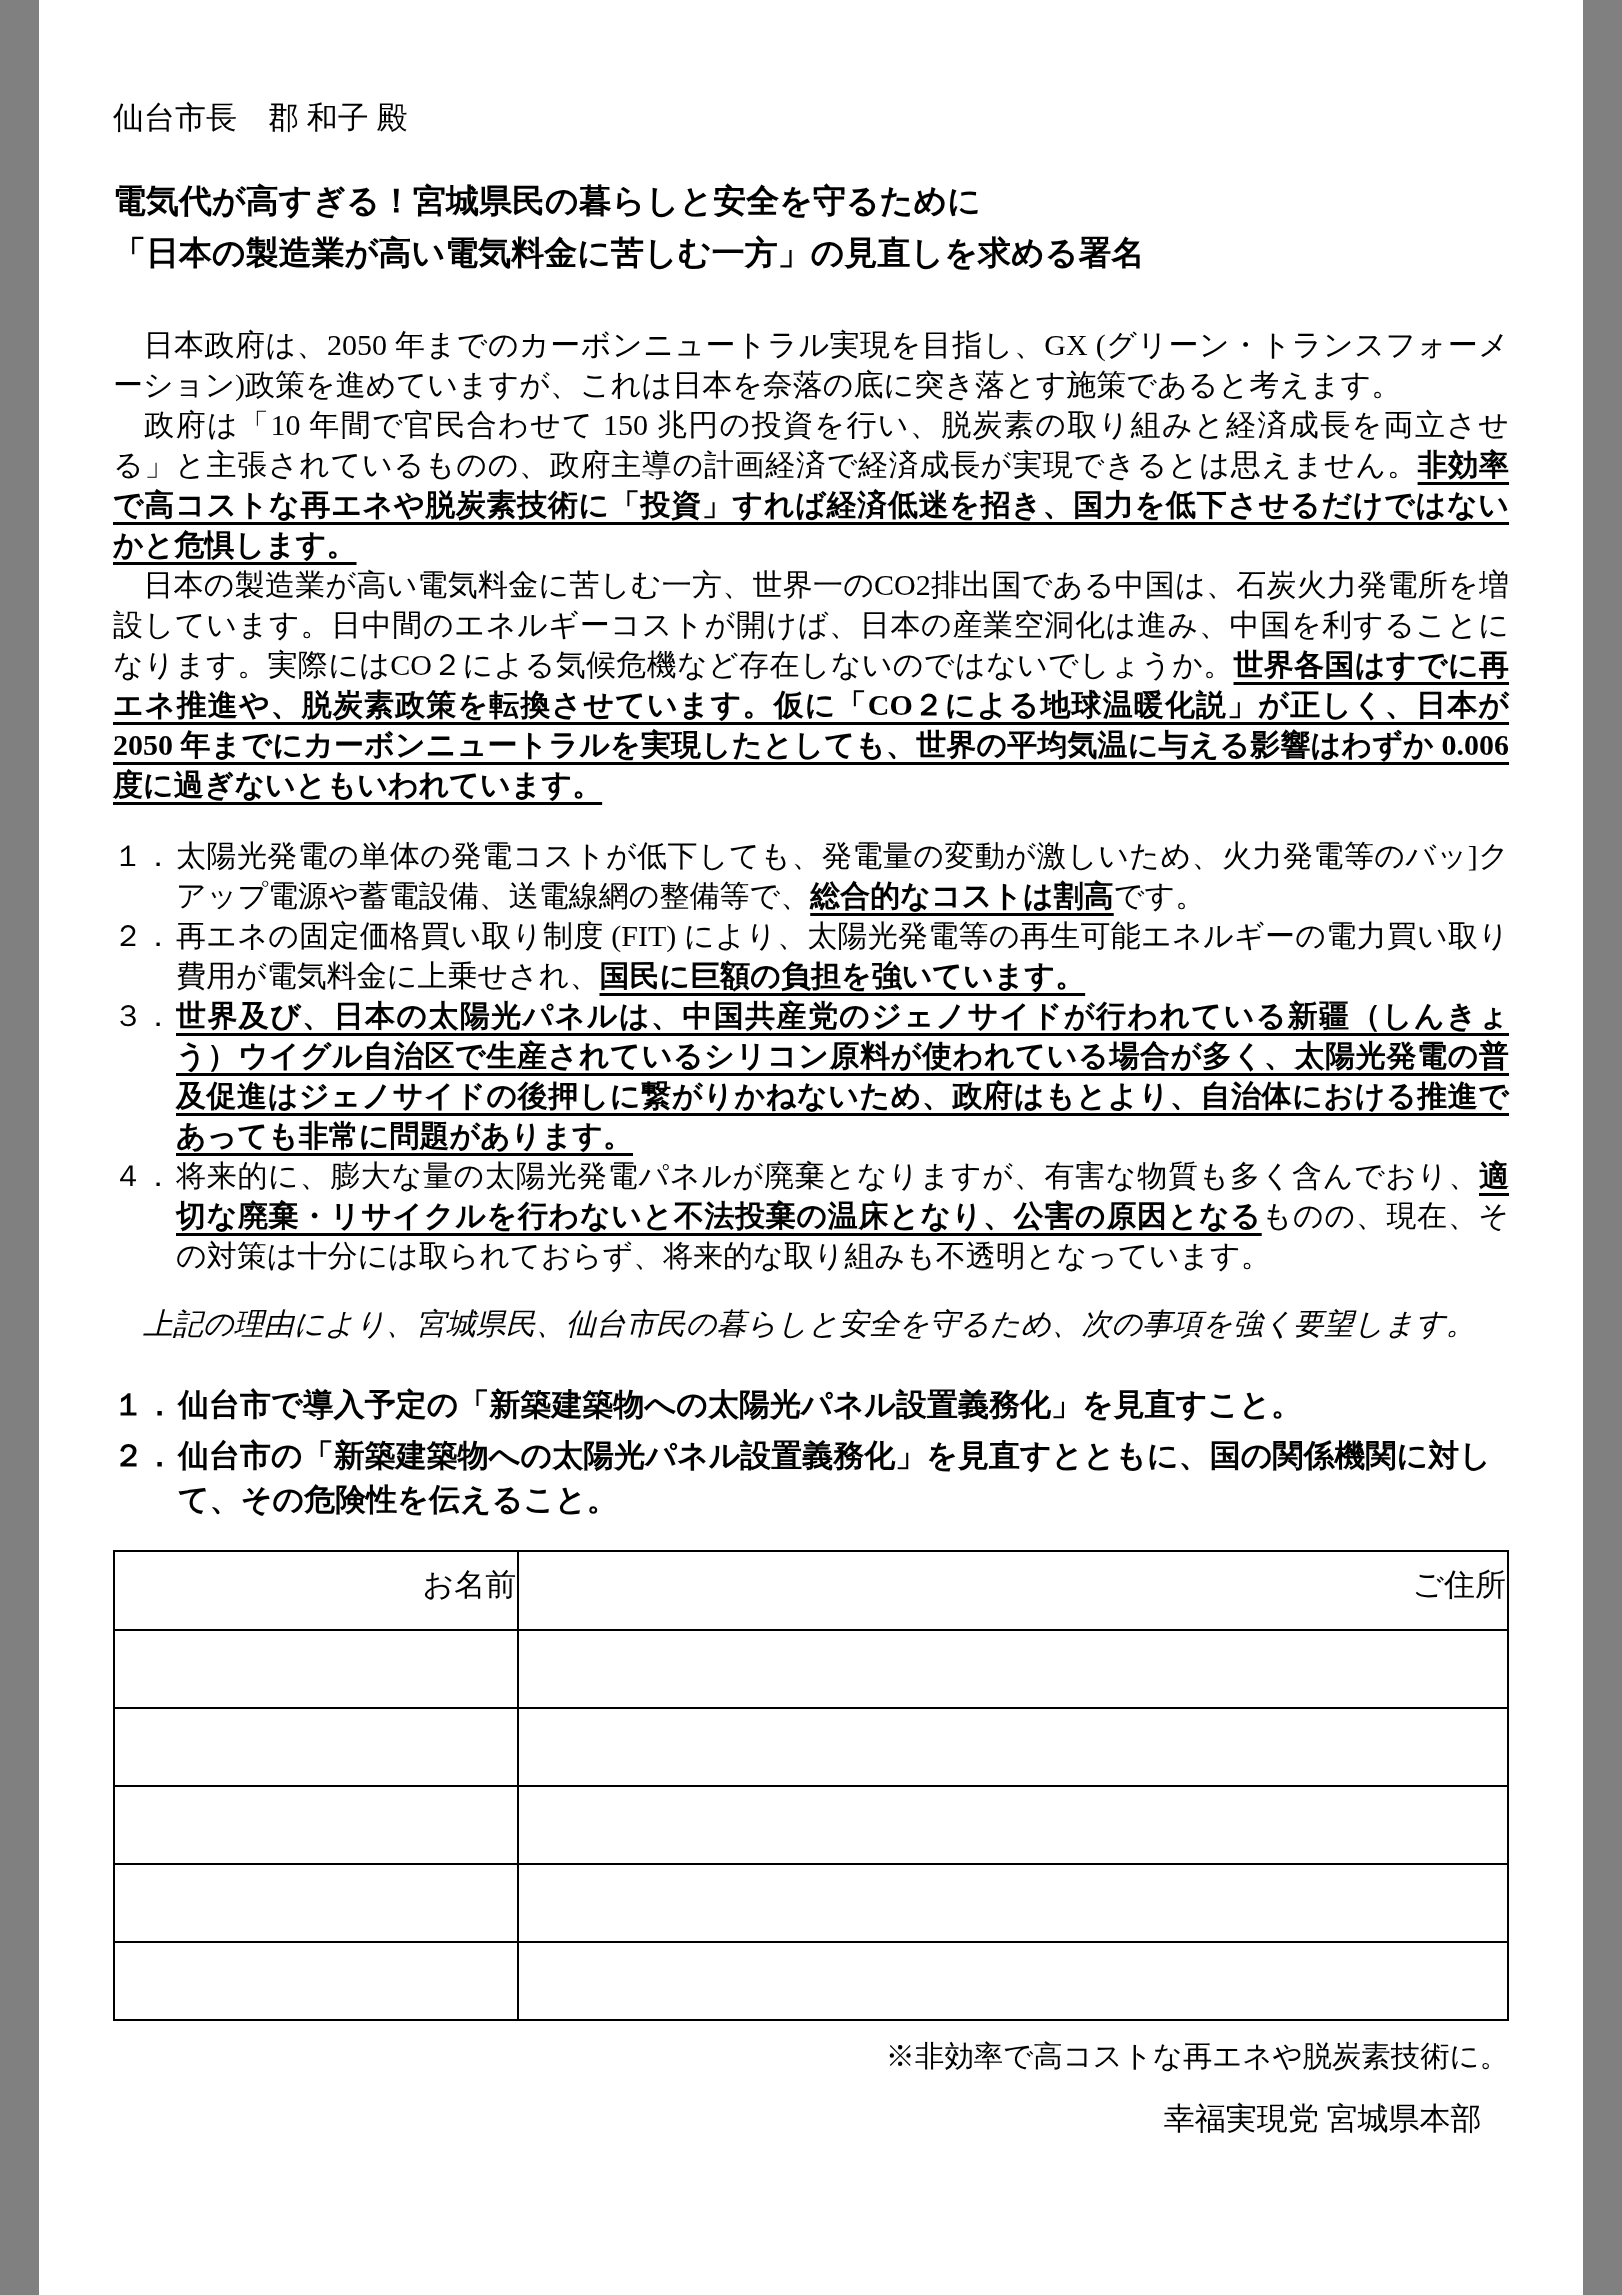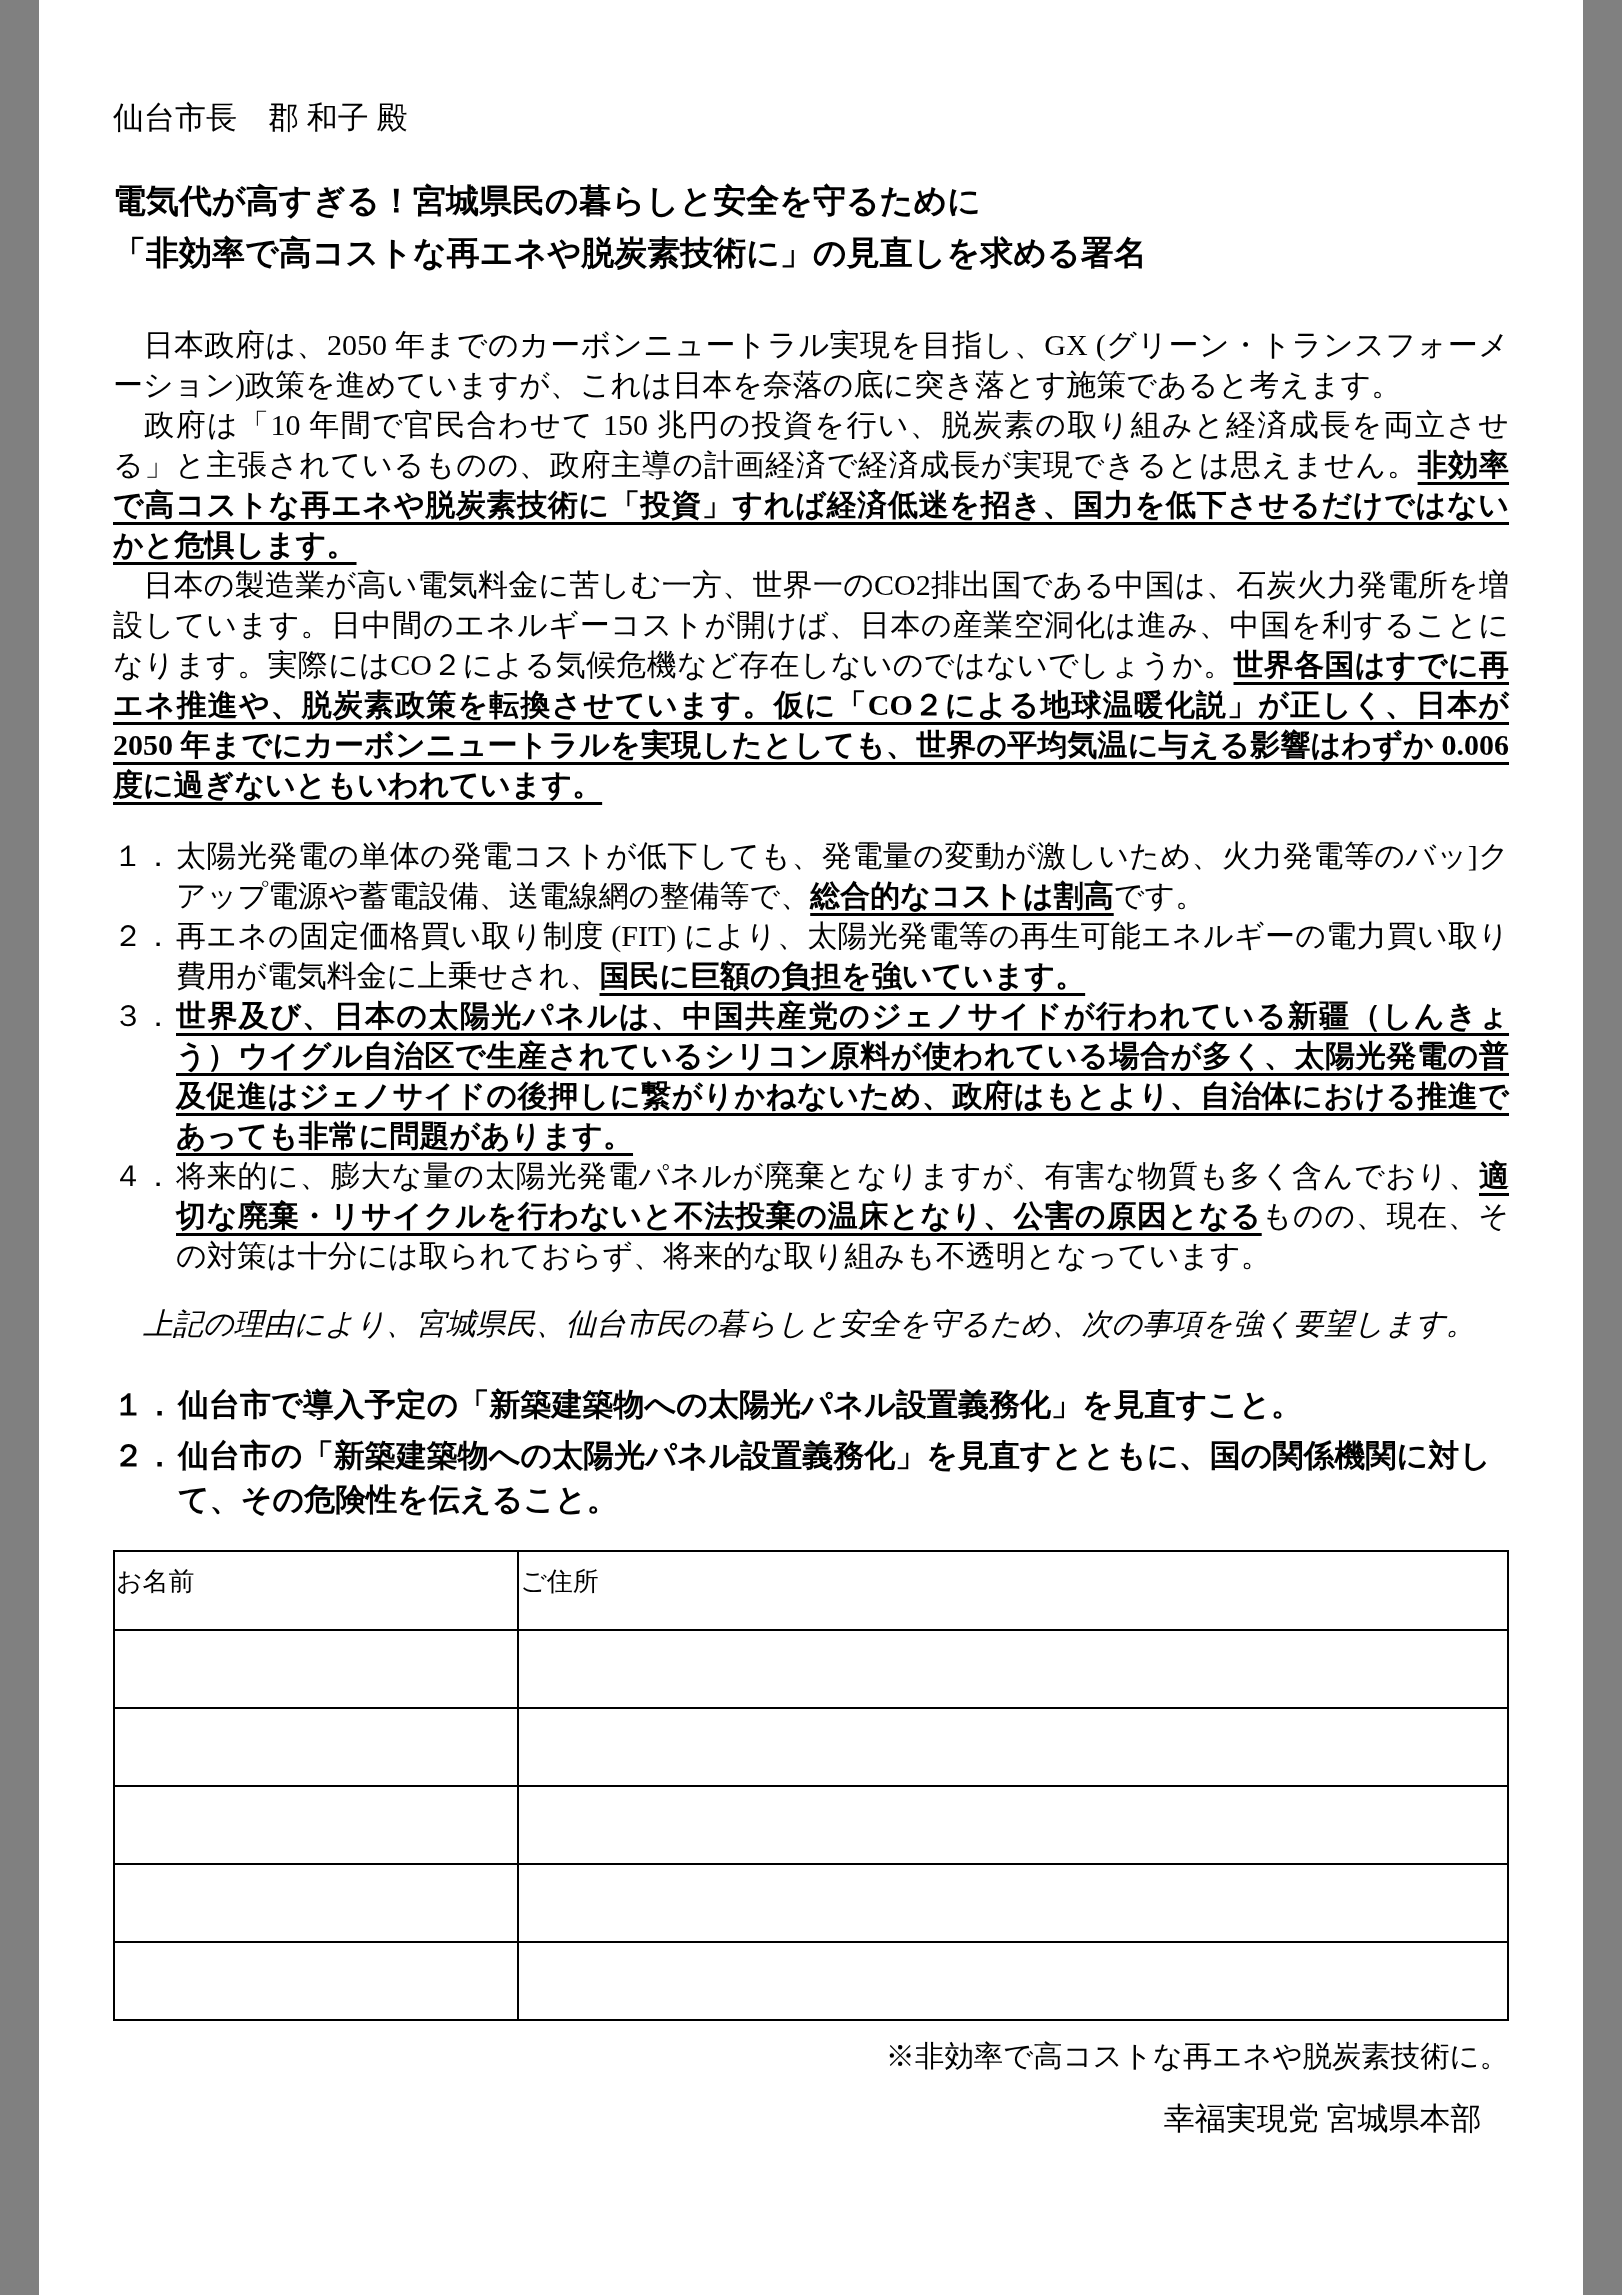--- a/index.html
+++ b/index.html
@@ -71,22 +71,22 @@
   table.sig-table {
     width: 100%;
     margin-top: 27.5px;
     border-collapse: collapse;
     table-layout: fixed;
   }
   table.sig-table th,
   table.sig-table td {
     border: 2.6px solid #000;
     font-weight: normal;
-    font-size: 26px;
-    text-align: left;
+    font-size: 31px;
+    text-align: right;
     vertical-align: top;
     padding-top: 11.8px;
     box-sizing: border-box;
   }
   table.sig-table th { height: 79px; }
   table.sig-table td { height: 78px; }
   .col-name { width: 29%; }
   .col-addr { width: 71%; }
   .footnote {
     margin-top: 17px;
@@ -104,21 +104,21 @@
 </style>
 </head>
 <body>
 
 <div class="page">
 
   <div class="addressee">仙台市長　郡 和子 殿</div>
 
   <div class="title-block">
     <div>電気代が高すぎる！宮城県民の暮らしと安全を守るために</div>
-    <div>「非効率で高コストな再エネや脱炭素技術に」の見直しを求める署名</div>
+    <div>「日本の製造業が高い電気料金に苦しむ一方」の見直しを求める署名</div>
   </div>
 
   <div class="body-text">
     <p class="para"><span>　日本政府は、2050 年までのカーボンニュートラル実現を目指し、GX (グリーン・トランスフォーメーション)政策を進めていますが、これは日本を奈落の底に突き落とす施策であると考えます。</span></p>
     <p class="para"><span>　政府は「10 年間で官民合わせて 150 兆円の投資を行い、脱炭素の取り組みと経済成長を両立させる」と主張されているものの、政府主導の計画経済で経済成長が実現できるとは思えません。</span><span class="em">非効率で高コストな再エネや脱炭素技術に「投資」すれば経済低迷を招き、国力を低下させるだけではないかと危惧します。</span></p>
     <p class="para"><span>　日本の製造業が高い電気料金に苦しむ一方、世界一のCO2排出国である中国は、石炭火力発電所を増設しています。日中間のエネルギーコストが開けば、日本の産業空洞化は進み、中国を利することになります。実際にはCO２による気候危機など存在しないのではないでしょうか。</span><span class="em">世界各国はすでに再エネ推進や、脱炭素政策を転換させています。仮に「CO２による地球温暖化説」が正しく、日本が 2050 年までにカーボンニュートラルを実現したとしても、世界の平均気温に与える影響はわずか 0.006 度に過ぎないともいわれています。</span></p>
   </div>
 
   <div class="issue-list">
     <div class="issue-item">

